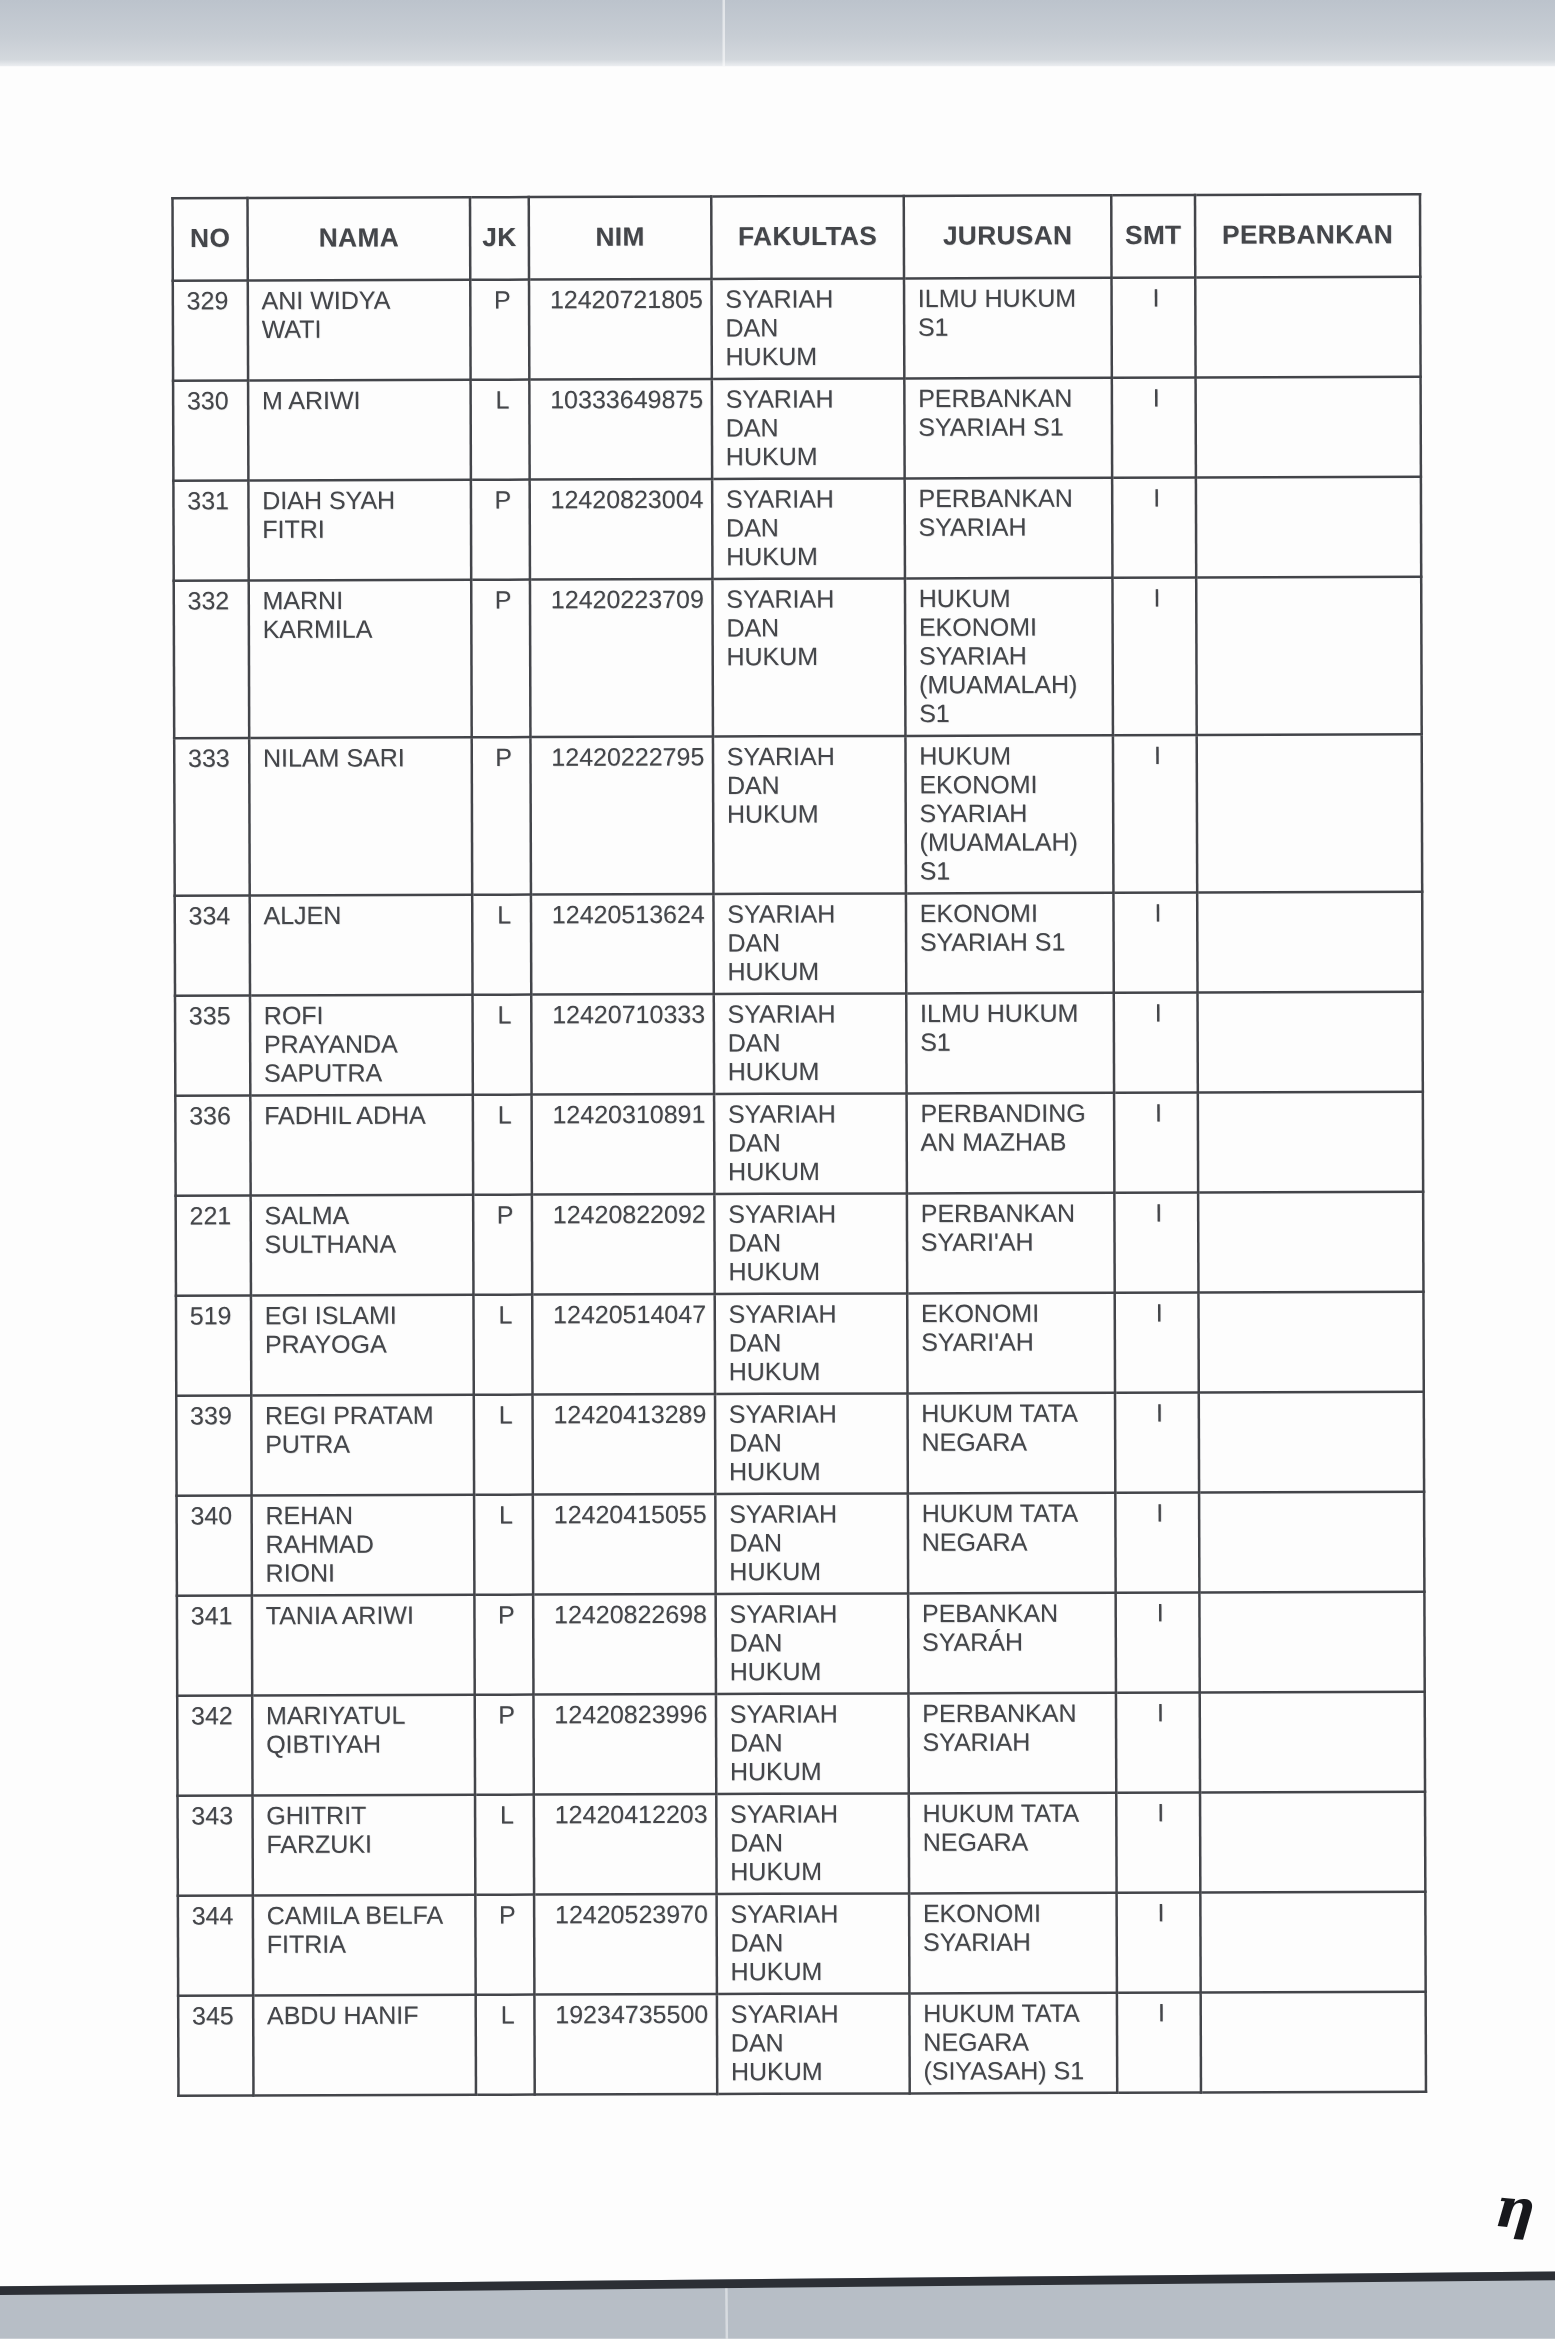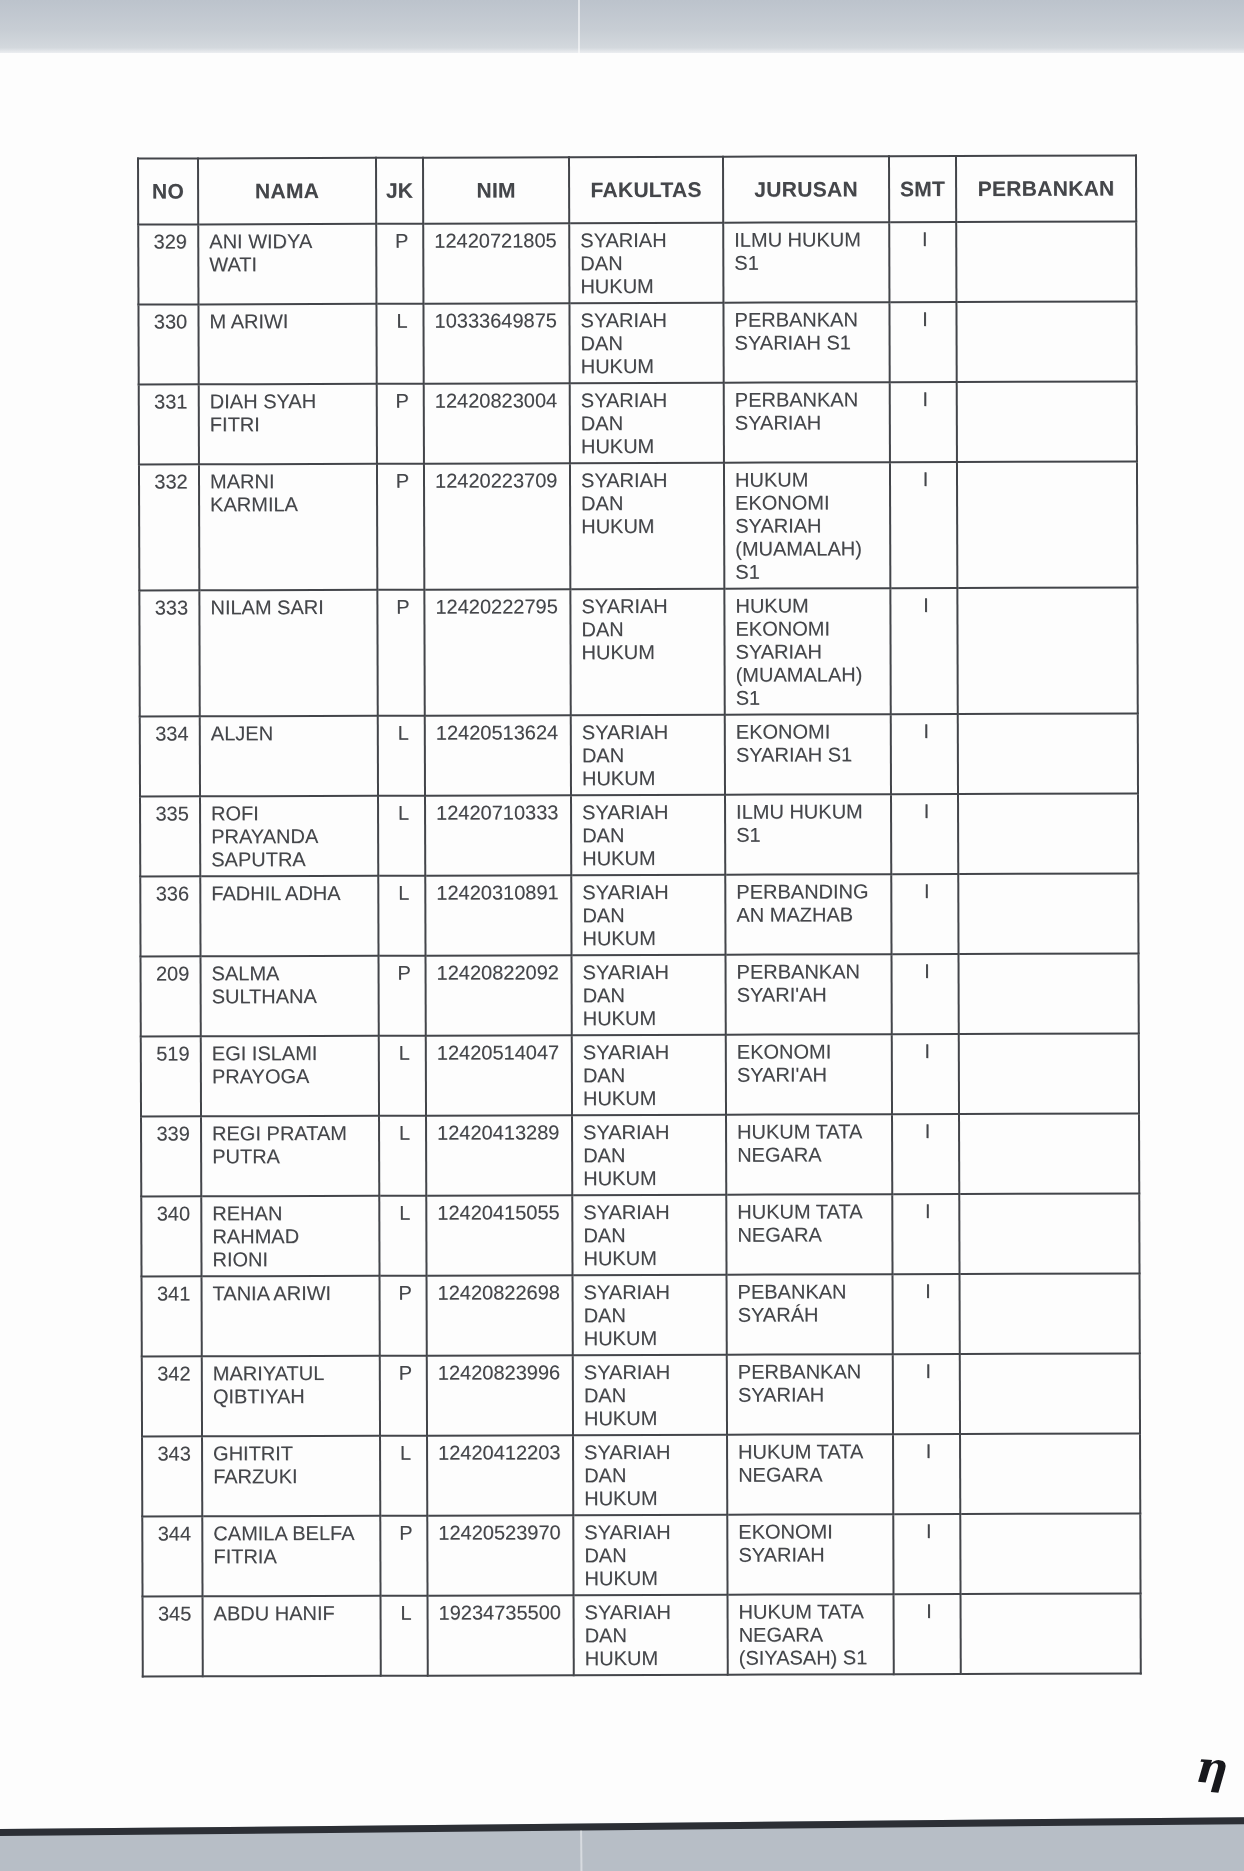--- a/index.html
+++ b/index.html
@@ -65,23 +65,23 @@
     padding: 0 0;
     margin-left: 45px;
   }
   table.roster td {
     font-size: 20px;
     line-height: 23px;
     vertical-align: top;
     padding: 5px 6px 4px 10px;
     white-space: pre-line;
   }
-  td.c-no  { text-align: center; padding-left: 2px; padding-right: 2px; }
+  td.c-no  { padding-left: 2px; padding-right: 2px; }
   td.c-jk  { text-align: center; padding-left: 2px; padding-right: 2px; }
-  td.c-nim { text-align: left; padding-left: 2px; padding-right: 2px; }
+  td.c-nim { text-align: right; padding-left: 2px; padding-right: 2px; }
   td.c-smt { vertical-align: bottom; text-align: center; padding: 4px 2px 6px; }
 
   .handwritten {
     position: absolute; left: 1196px; top: 1746px;
     font-family: "DejaVu Serif", serif;
     font-style: italic;
     font-weight: bold;
     font-size: 44px;
     color: #17181c;
     transform: rotate(5deg);
@@ -229,21 +229,21 @@
     <td class="c-nim">12420310891</td>
     <td class="c-fak">SYARIAH
 DAN
 HUKUM</td>
     <td class="c-jur">PERBANDING
 AN MAZHAB</td>
     <td class="c-smt">I</td>
     <td class="c-ket"></td>
   </tr>
           <tr>
-    <td class="c-no">209</td>
+    <td class="c-no">221</td>
     <td class="c-nama">SALMA
 SULTHANA</td>
     <td class="c-jk">P</td>
     <td class="c-nim">12420822092</td>
     <td class="c-fak">SYARIAH
 DAN
 HUKUM</td>
     <td class="c-jur">PERBANKAN
 SYARI'AH</td>
     <td class="c-smt">I</td>

